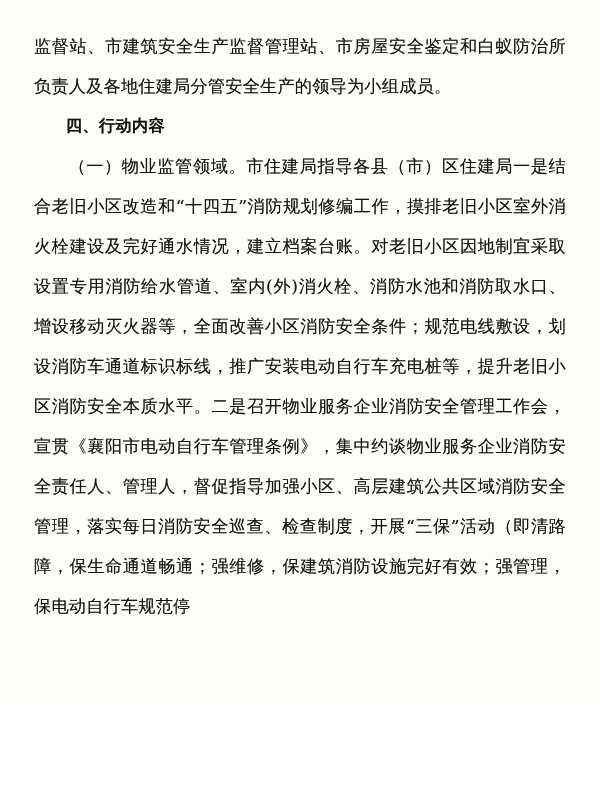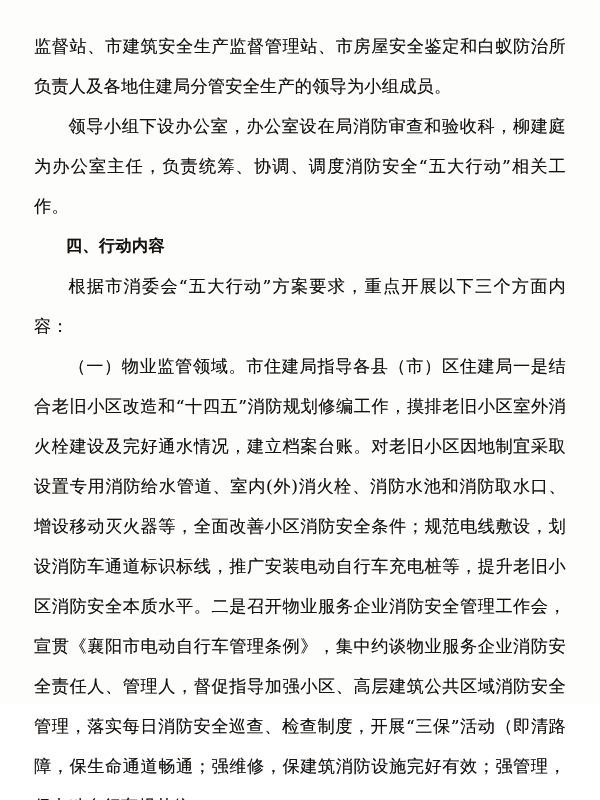--- a/index.html
+++ b/index.html
@@ -56,22 +56,20 @@
   }
 </style>
 </head>
 <body>
 
 <div id="page">
   <div class="doc-body ink">
 
     <p class="para">监督站、市建筑安全生产监督管理站、市房屋安全鉴定和白蚁防治所负责人及各地住建局分管安全生产的领导为小组成员。</p>
 
-    <p class="para indent">领导小组下设办公室，办公室设在局消防审查和验收科，柳建庭为办公室主任，负责统筹、协调、调度消防安全“五大行动”相关工作。</p>
 
     <p class="heading">四、行动内容</p>
 
-    <p class="para indent">根据市消委会“五大行动”方案要求，重点开展以下三个方面内容：</p>
 
     <p class="para indent"><span class="bold">（一）物业监管领域。</span><span>市住建局指导各县（市）区住建局一是结合老旧小区改造和“十四五”消防规划修编工作，摸排老旧小区室外消火栓建设及完好通水情况，建立档案台账。对老旧小区因地制宜采取设置专用消防给水管道、室内(外)消火栓、消防水池和消防取水口、增设移动灭火器等，全面改善小区消防安全条件；规范电线敷设，划设消防车通道标识标线，推广安装电动自行车充电桩等，提升老旧小区消防安全本质水平。二是召开物业服务企业消防安全管理工作会，宣贯《襄阳市电动自行车管理条例》，集中约谈物业服务企业消防安全责任人、管理人，督促指导加强小区、高层建筑公共区域消防安全管理，落实每日消防安全巡查、检查制度，开展“三保”活动（即清路障，保生命通道畅通；强维修，保建筑消防设施完好有效；强管理，保电动自行车规范停</span></p>
 
   </div>
 </div>
 
 </body></html>

